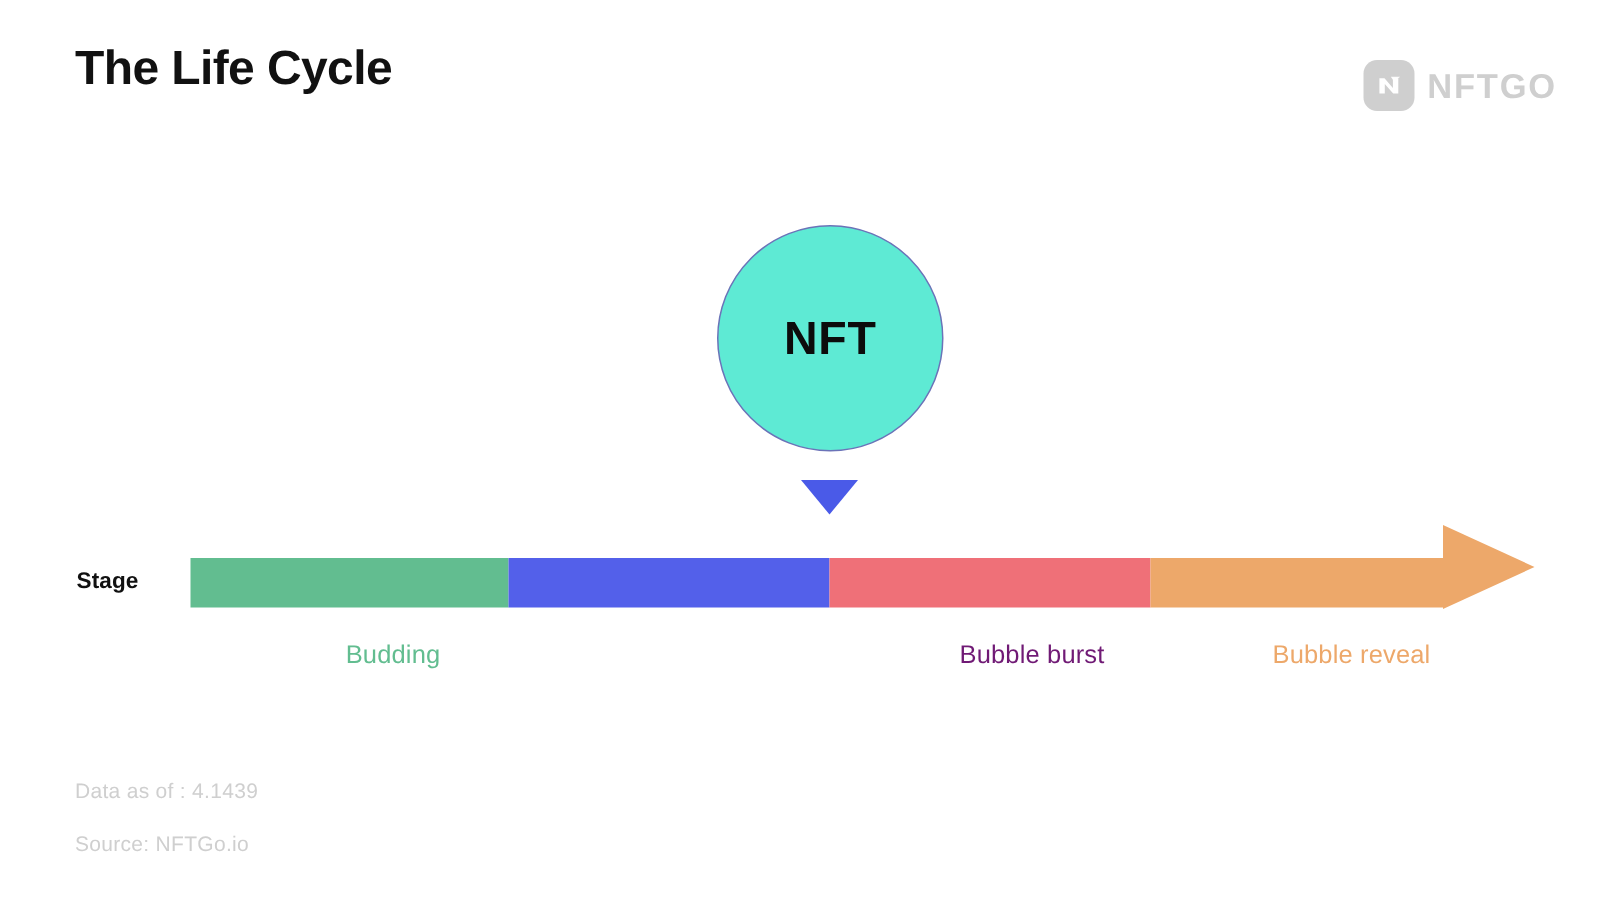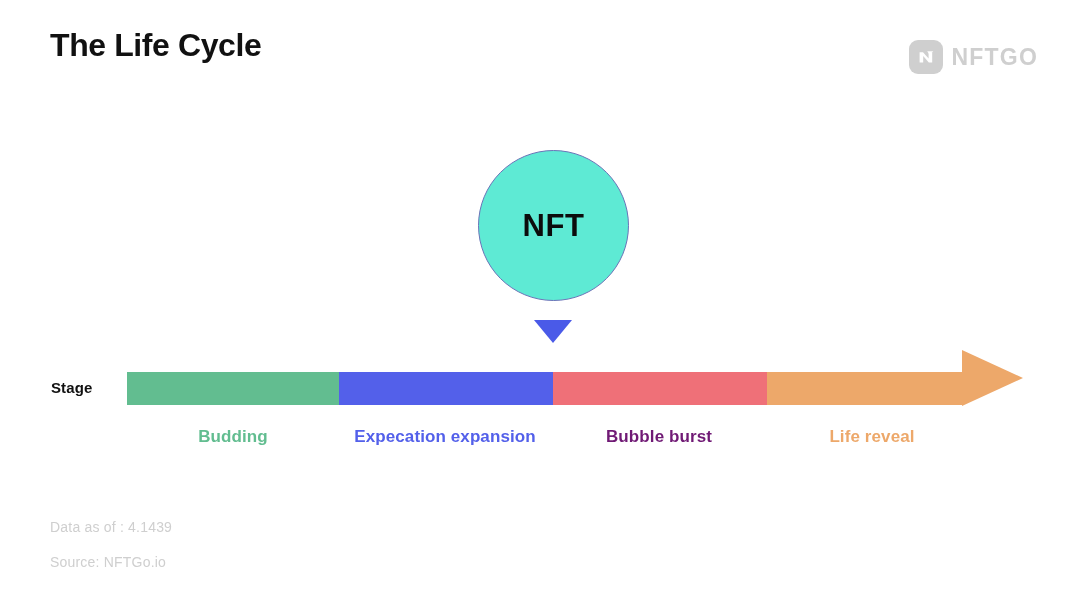--- a/index.html
+++ b/index.html
@@ -130,25 +130,26 @@
     height: 0;
     border-top: 28px solid transparent;
     border-bottom: 28px solid transparent;
     border-left: 61px solid #eda86a;
   }
 
   .segment-label {
     position: absolute;
     top: 414px;
     font-size: 17px;
-    font-weight: 700;
+    font-weight: 400;
     letter-spacing: 0.1px;
     text-align: center;
     white-space: nowrap;
     transform: translateX(-50%);
+    margin-left: 29px;
   }
 
   
   .footnote {
     position: absolute;
     left: 50px;
     font-size: 14px;
     color: #cfcfcf;
     letter-spacing: 0.2px;
   }
@@ -182,21 +183,20 @@
 
     <div id="stage-axis-label">Stage</div>
 
     <div class="bar-segment" style="left:127px; width:212px; background:#62bd90;"></div>
     <div class="bar-segment" style="left:339px; width:214px; background:#5360ea;"></div>
     <div class="bar-segment" style="left:553px; width:214px; background:#ef7078;"></div>
     <div class="bar-segment" style="left:767px; width:196px; background:#eda86a;"></div>
     <div id="segment-arrowhead"></div>
 
     <div class="segment-label" style="left:233px; color:#62bd90;">Budding</div>
-    <div class="segment-label" style="left:445px; color:#5360ea;">Expecation expansion</div>
     <div class="segment-label" style="left:659px; color:#701a75;">Bubble burst</div>
-    <div class="segment-label" style="left:872px; color:#eda86a;">Life reveal</div>
+    <div class="segment-label" style="left:872px; color:#eda86a;">Bubble reveal</div>
   </div>
 
   <div class="footnote" id="footnote-date">Data as of : 4.1439</div>
   <div class="footnote" id="footnote-source">Source: NFTGo.io</div>
 
 </div>
 
 </body></html>

